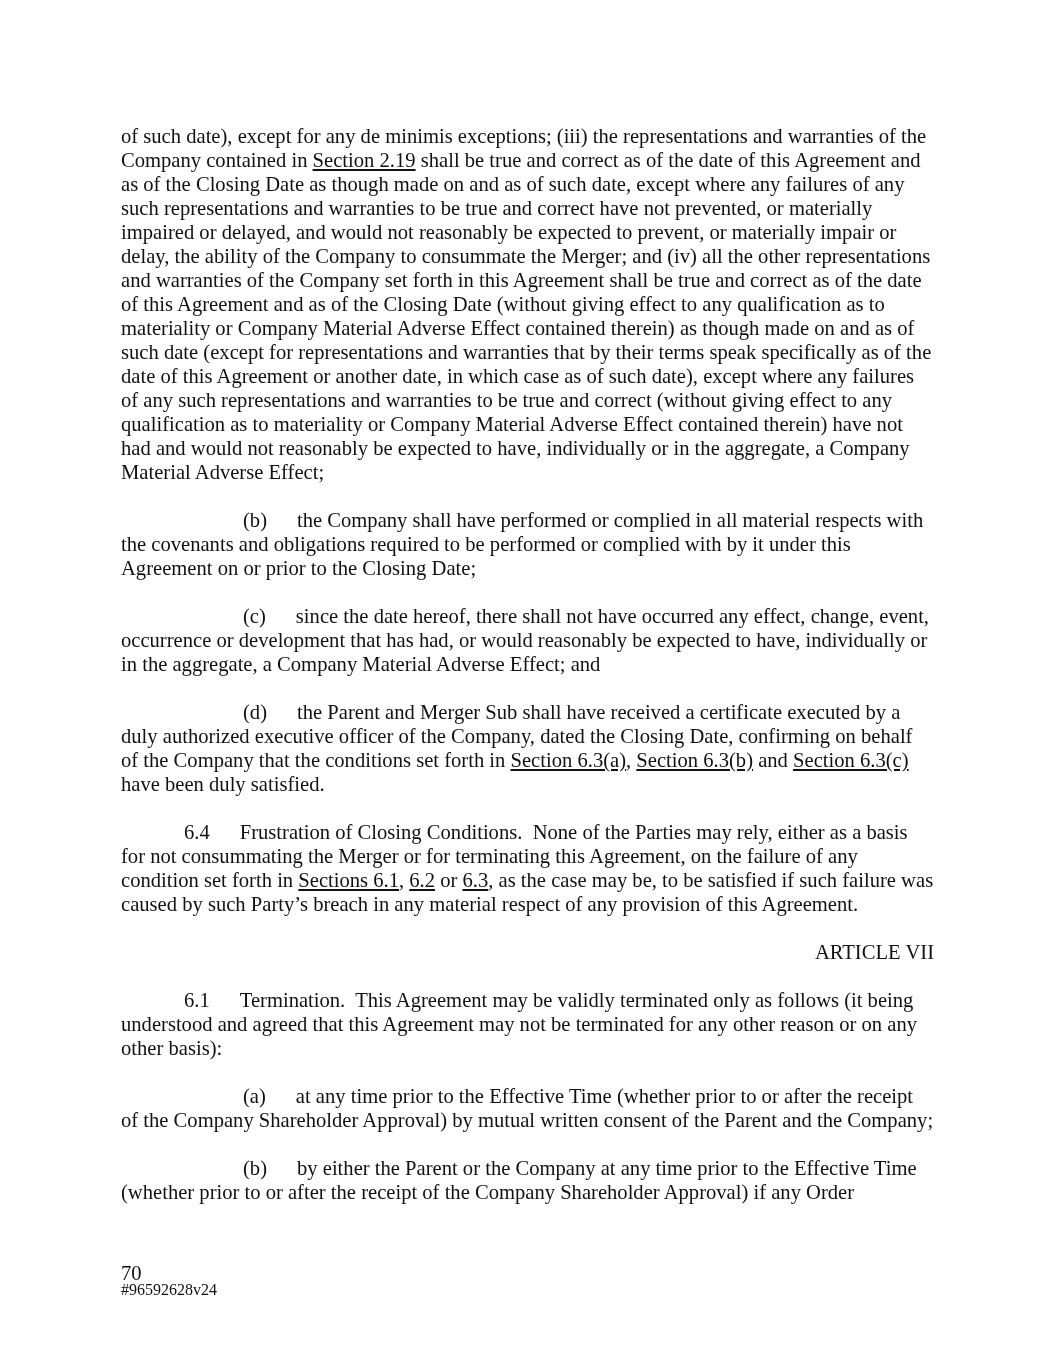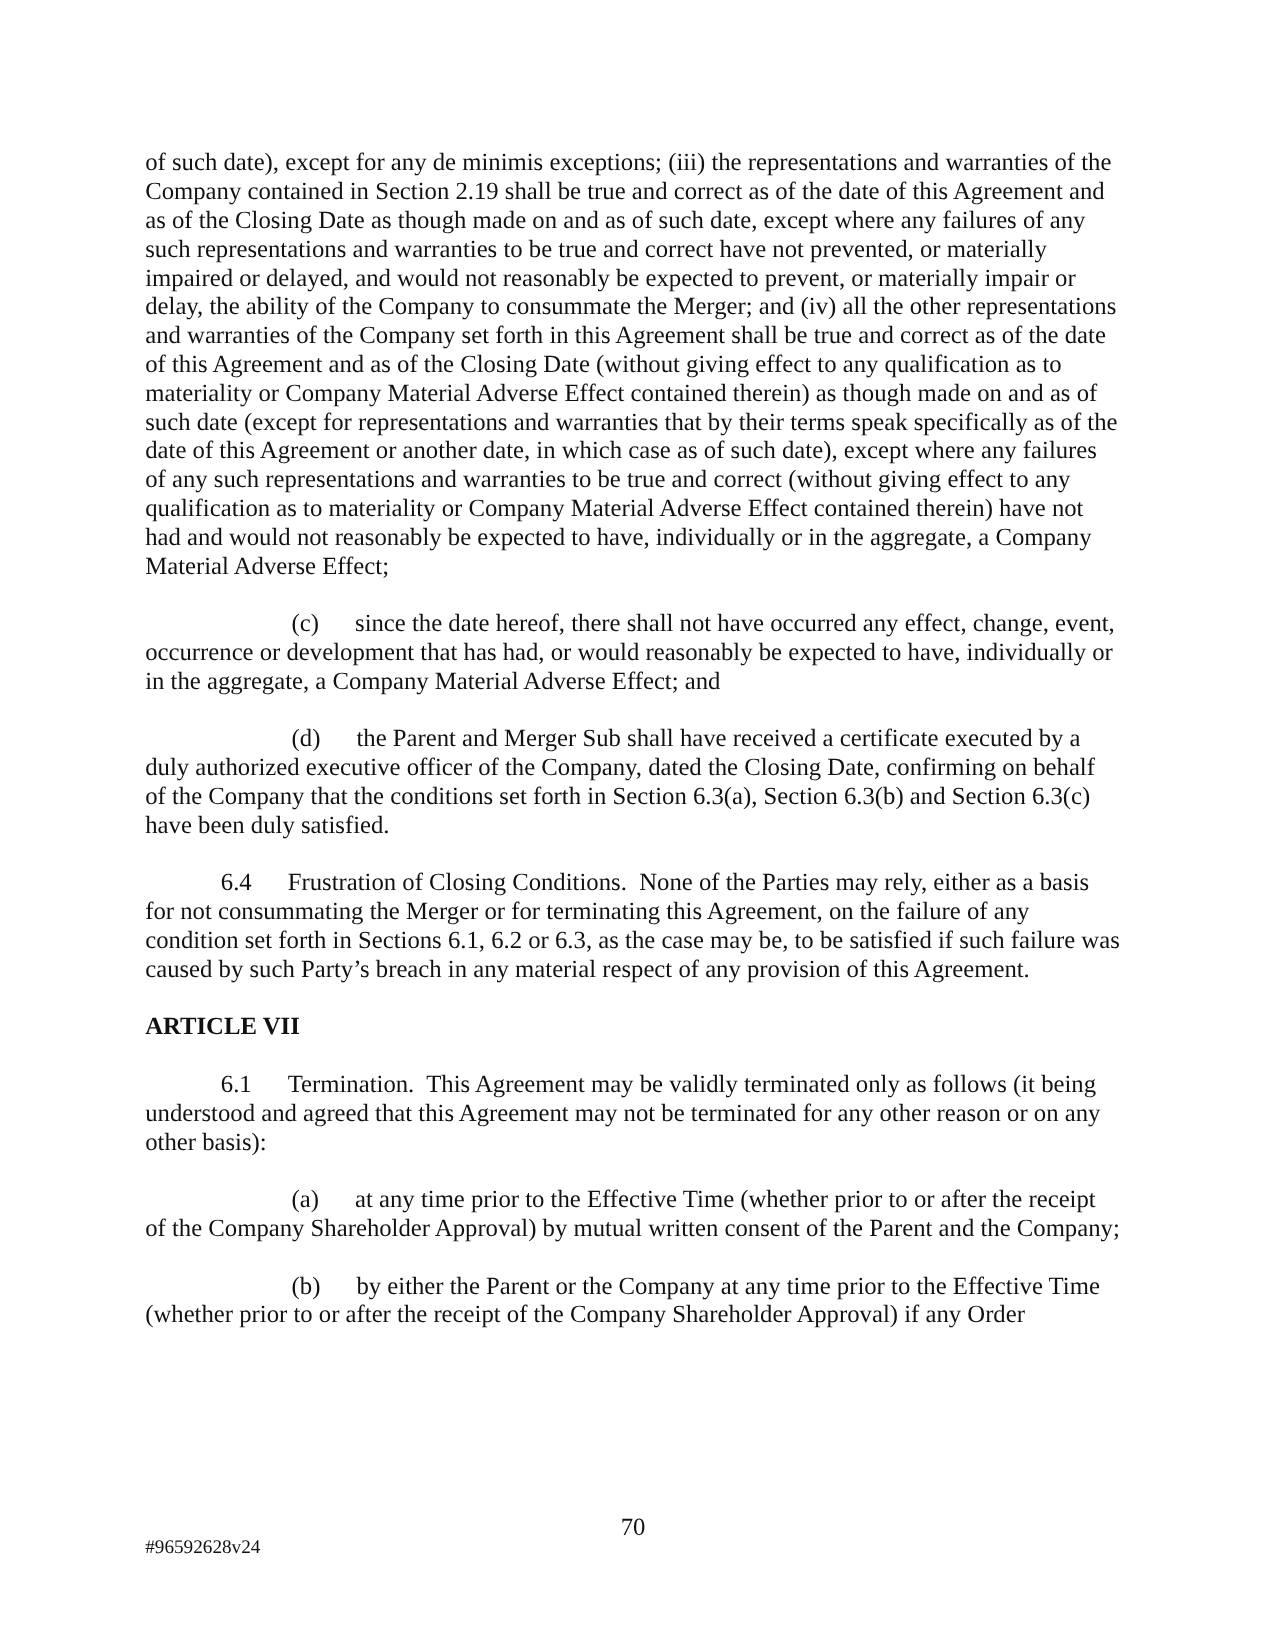--- a/index.html
+++ b/index.html
@@ -17,49 +17,50 @@
     left: 121px;
     top: 124px;
     width: 813px;
     font-size: 20.6px;
     line-height: 24px;
     text-align: left;
   }
   .para { margin: 0 0 24px 0; }
   .sec  { text-indent: 63px; }   
   .sub  { text-indent: 122px; }  
-  .heading { text-align: left; margin: 0 0 24px 0; font-weight: bold; }
+  .heading { text-align: right; margin: 0 0 24px 0; }
   .seg-tab { display: inline-block; width: 30px; }
-  .seg-u { }
+  .seg-u { text-decoration: underline; }
   .seg-i { }
   .page-number {
     position: absolute;
     left: 121px;
     top: 1261px;
     width: 813px;
-    text-align: center;
+    text-align: left;
     font-size: 20.6px;
     line-height: 24px;
   }
   .doc-id {
     position: absolute;
     left: 121px;
     top: 1283px;
     font-size: 16px;
     line-height: 14px;
   }
 </style>
 </head>
 <body>
 
 <div class="page">
   <div class="content">
 
     <p class="para"><span>of such date), except for any </span><span class="seg-i">de minimis</span><span> exceptions; (iii) the representations and warranties of the Company contained in </span><span class="seg-u">Section 2.19</span><span> shall be true and correct as of the date of this Agreement and as of the Closing Date as though made on and as of such date, except where any failures of any such representations and warranties to be true and correct have not prevented, or materially impaired or delayed, and would not reasonably be expected to prevent, or materially impair or delay, the ability of the Company to consummate the Merger; and (iv) all the other representations and warranties of the Company set forth in this Agreement shall be true and correct as of the date of this Agreement and as of the Closing Date (without giving effect to any qualification as to materiality or Company Material Adverse Effect contained therein) as though made on and as of such date (except for representations and warranties that by their terms speak specifically as of the date of this Agreement or another date, in which case as of such date), except where any failures of any such representations and warranties to be true and correct (without giving effect to any qualification as to materiality or Company Material Adverse Effect contained therein) have not had and would not reasonably be expected to have, individually or in the aggregate, a Company Material Adverse Effect;</span></p>
 
+    <p class="para sub"><span>(b)</span><span class="seg-tab"></span><span>the Company shall have performed or complied in all material respects with the covenants and obligations required to be performed or complied with by it under this Agreement on or prior to the Closing Date;</span></p>
 
     <p class="para sub"><span>(c)</span><span class="seg-tab"></span><span>since the date hereof, there shall not have occurred any effect, change, event, occurrence or development that has had, or would reasonably be expected to have, individually or in the aggregate, a Company Material Adverse Effect; and</span></p>
 
     <p class="para sub"><span>(d)</span><span class="seg-tab"></span><span>the Parent and Merger Sub shall have received a certificate executed by a duly authorized executive officer of the Company, dated the Closing Date, confirming on behalf of the Company that the conditions set forth in </span><span class="seg-u">Section 6.3(a)</span><span>, </span><span class="seg-u">Section 6.3(b)</span><span> and </span><span class="seg-u">Section 6.3(c)</span><span> have been duly satisfied.</span></p>
 
     <p class="para sec"><span>6.4</span><span class="seg-tab"></span><span>Frustration of Closing Conditions.&nbsp; None of the Parties may rely, either as a basis for not consummating the Merger or for terminating this Agreement, on the failure of any condition set forth in </span><span class="seg-u">Sections 6.1</span><span>, </span><span class="seg-u">6.2</span><span> or </span><span class="seg-u">6.3</span><span>, as the case may be, to be satisfied if such failure was caused by such Party’s breach in any material respect of any provision of this Agreement.</span></p>
 
     <p class="heading">ARTICLE VII</p>
 
 

